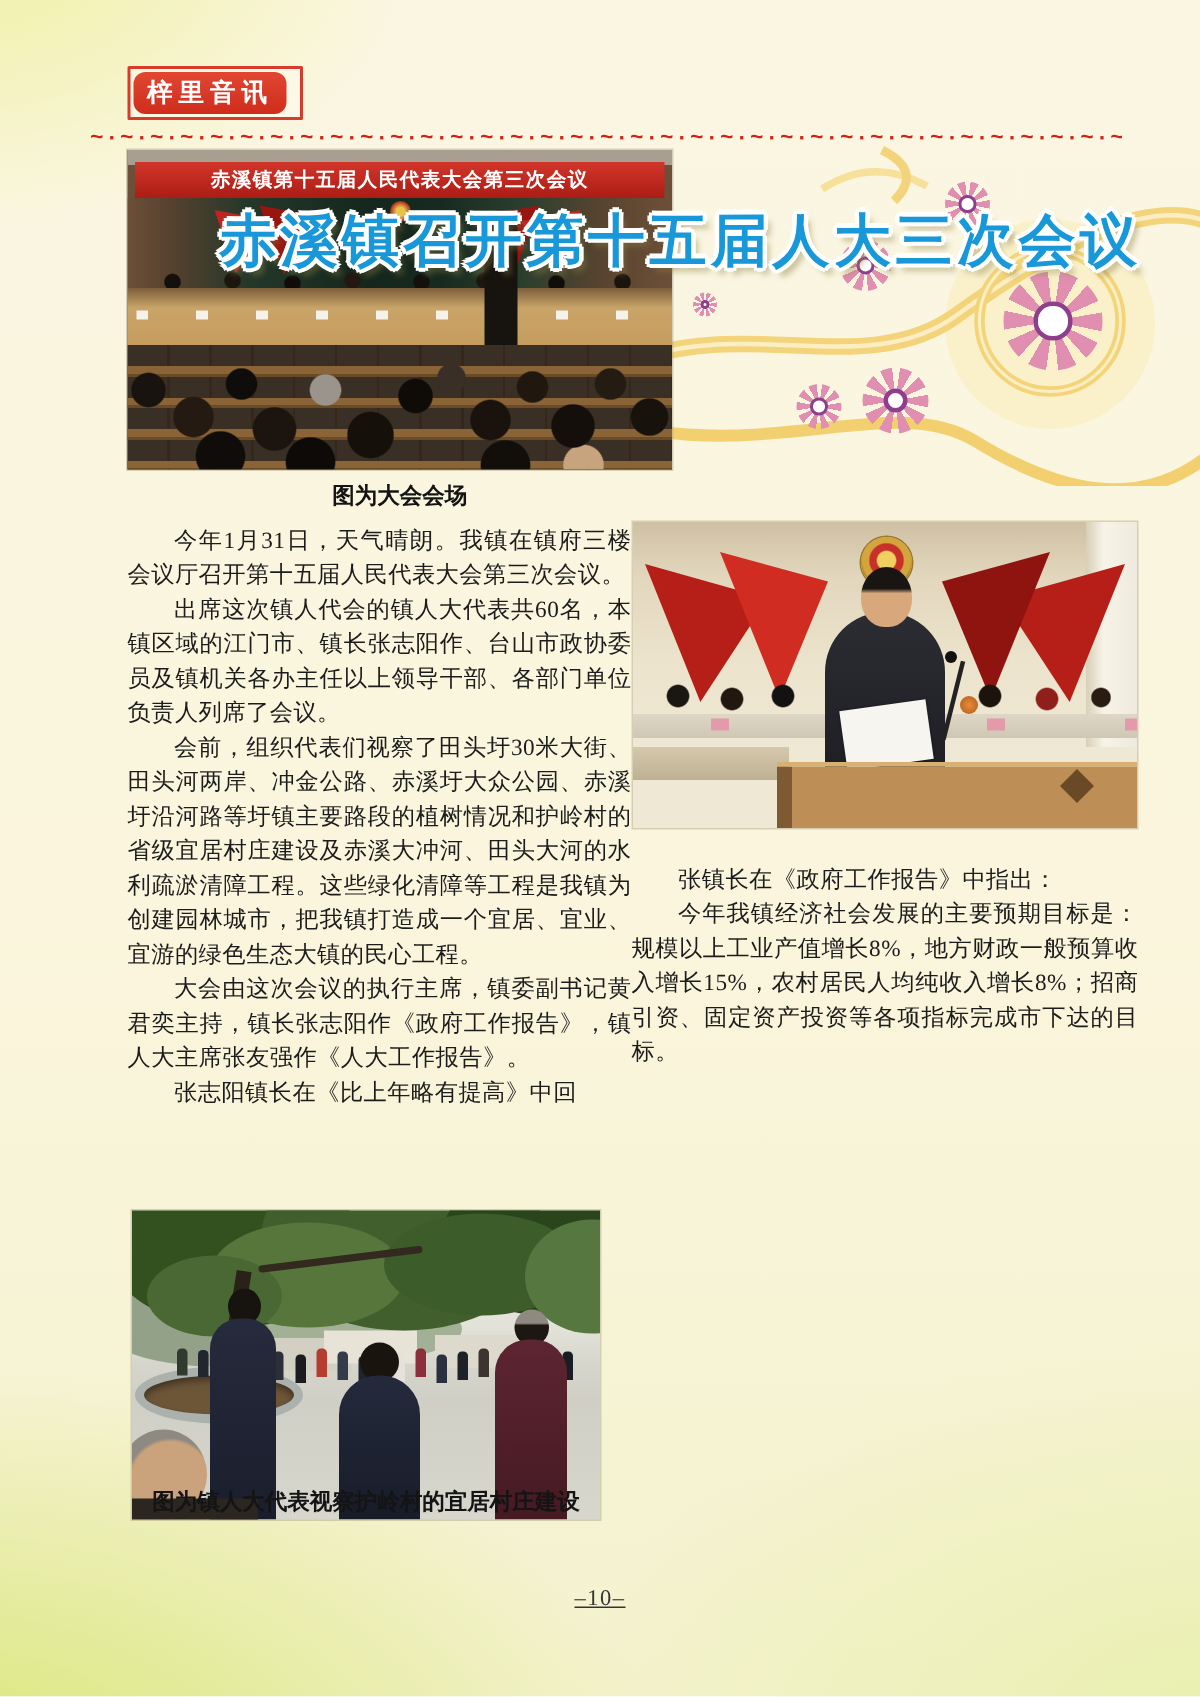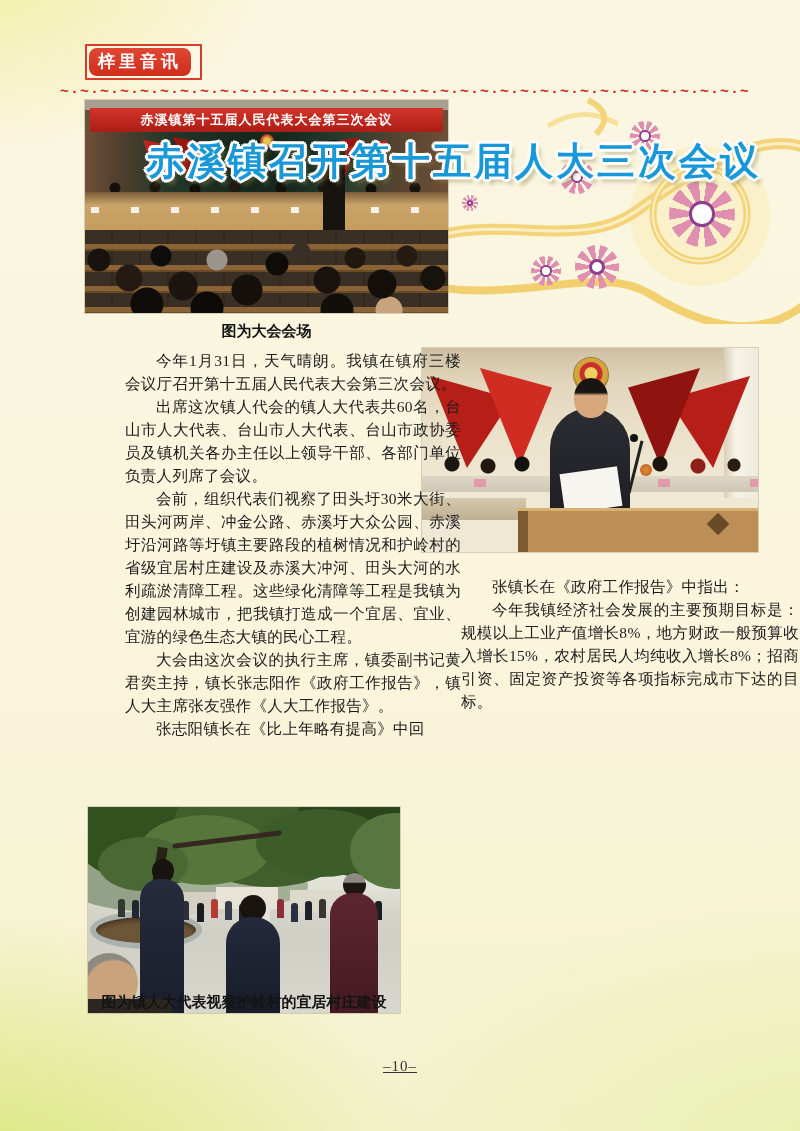--- a/index.html
+++ b/index.html
@@ -150,21 +150,21 @@
     background:linear-gradient(#8e8a82 0 38%,#1c1712 44%);}
   .p3-oldman{left:-8px;top:146px;width:58px;height:60px;border-radius:50%;
     background:radial-gradient(circle at 58% 58%,#caa27c 0 55%,#8e8a82 60%);}
   .p3-shoulder{left:-12px;top:192px;width:96px;height:16px;background:#2c2620;}
 
   
   .caption{font:bold 15px/18px "Liberation Sans",sans-serif;color:#141414;text-align:center;z-index:3;}
   #cap1{left:85px;top:322px;width:363px;}
   #cap2{left:422px;top:556px;width:336px;}
   #cap3{left:88px;top:993px;width:312px;}
-  .col{z-index:3;margin-left:40px;}
+  .col{z-index:3;}
   .col p{margin:0;text-indent:2em;text-align:justify;color:#1c1c1c;
     font:15.5px/23px "Liberation Serif",serif;letter-spacing:.3px;}
   .col p.no-indent{text-indent:0;}
   #leftcol{left:85px;top:349px;width:336px;}
   #rightcol{left:421px;top:575px;width:338px;}
   #pageno{left:0;top:1057px;width:800px;text-align:center;color:#333;
     font:15px/18px "Liberation Serif",serif;letter-spacing:1px;text-decoration:underline;}
 </style>
 </head>
 <body>
@@ -207,21 +207,21 @@
     </div>
     <div class="p1-row"></div>
     <div class="p1-tables"></div>
     <div class="p1-cam"></div>
     <div class="p1-aud"></div>
   </div>
   <div class="abs caption" id="cap1">图为大会会场</div>
 
   <div class="abs col" id="leftcol">
     <p>今年1月31日，天气晴朗。我镇在镇府三楼会议厅召开第十五届人民代表大会第三次会议。</p>
-    <p>出席这次镇人代会的镇人大代表共60名，台山市人大代表、台山市人大代表、台山市政协委员及镇机关各办主任以上领导干部、各部门单位负责人列席了会议。</p>
+    <p>出席这次镇人代会的镇人大代表共60名，本镇区域的江门市、镇长张志阳作、台山市政协委员及镇机关各办主任以上领导干部、各部门单位负责人列席了会议。</p>
     <p>会前，组织代表们视察了田头圩30米大街、田头河两岸、冲金公路、赤溪圩大众公园、赤溪圩沿河路等圩镇主要路段的植树情况和护岭村的省级宜居村庄建设及赤溪大冲河、田头大河的水利疏淤清障工程。这些绿化清障等工程是我镇为创建园林城市，把我镇打造成一个宜居、宜业、宜游的绿色生态大镇的民心工程。</p>
     <p>大会由这次会议的执行主席，镇委副书记黄君奕主持，镇长张志阳作《政府工作报告》，镇人大主席张友强作《人大工作报告》。</p>
     <p>张志阳镇长在《比上年略有提高》中回</p>
   </div>
 
   <div class="abs photo" id="photo2">
     <div class="p2-wall"></div>
     <div class="p2-window"></div>
     <div class="tri" style="left:8px;top:28px;width:82px;height:92px;background:#b61e18;clip-path:polygon(0 0,100% 25%,45% 100%);"></div>
     <div class="tri" style="left:58px;top:20px;width:72px;height:98px;background:#d12c22;clip-path:polygon(0 0,100% 20%,55% 100%);"></div>

